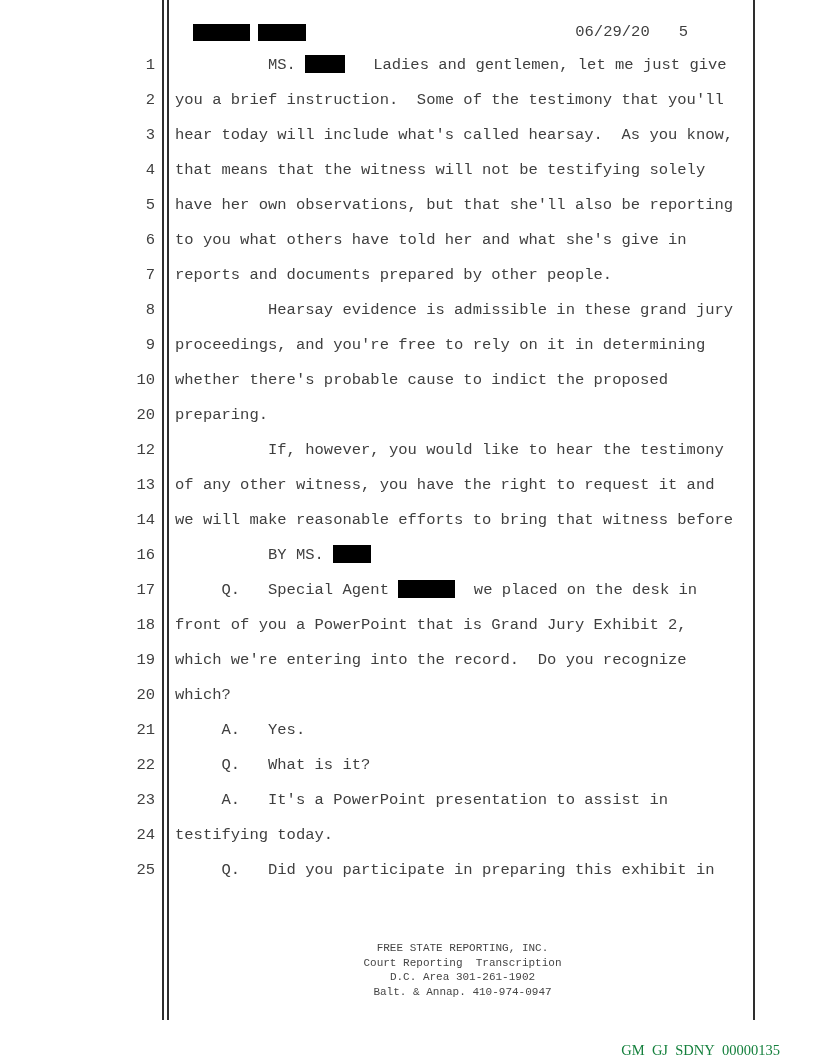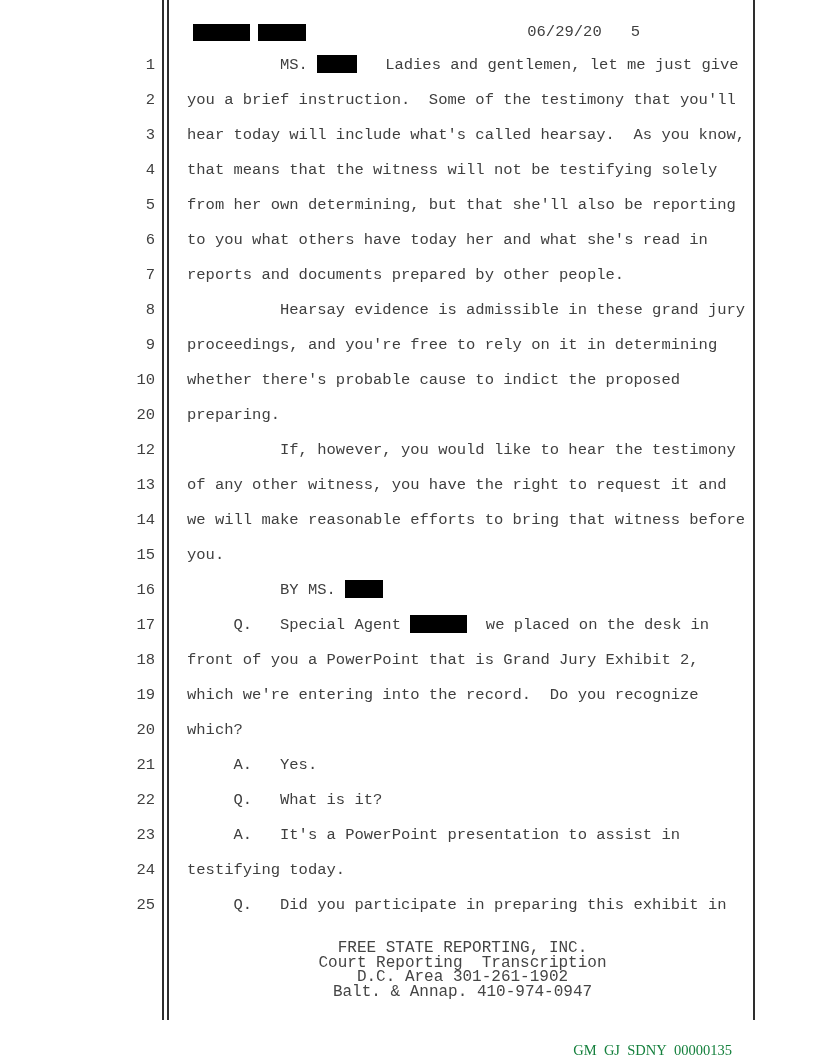--- a/index.html
+++ b/index.html
@@ -4,20 +4,21 @@
 <style>
   html, body { margin: 0; padding: 0; background: #ffffff; }
   .page {
     position: relative;
     width: 756px;
     height: 1056px;
     background: #ffffff;
     font-family: "Liberation Mono", monospace;
     color: #3f3f3f;
     overflow: hidden;
+    padding-left: 48px;
   }
   .rule-left {
     position: absolute;
     left: 162px;
     top: 0;
     height: 1020px;
     width: 3px;
     border-left: 2px solid #2e2e2e;
     border-right: 2px solid #2e2e2e;
   }
@@ -40,35 +41,35 @@
     font-size: 15.5px;
     line-height: 17px;
   }
   .header-redactions { display: flex; gap: 8px; margin-left: 6px; }
   .redact-block { height: 17px; background: #000; }
   .header-right { white-space: pre; padding-right: 55px; }
   .header-right .page-num { margin-left: 29px; }
   .lines { position: absolute; left: 0; top: 48px; width: 755px; }
   .line { height: 35px; display: flex; font-size: 15.5px; line-height: 35px; }
   .num { width: 155px; text-align: right; flex: none; }
-  .text { margin-left: 32px; white-space: pre; }
+  .text { margin-left: 20px; white-space: pre; }
   .redact {
     display: inline-block;
     height: 18px;
     background: #000;
     vertical-align: middle;
     margin-bottom: 2px;
   }
   .footer {
     position: absolute;
     left: 170px;
     width: 585px;
     top: 941px;
     text-align: center;
-    font-size: 16px;
+    font-size: 11px;
     line-height: 14.6px;
     color: #454545;
   }
   .footer div { white-space: pre; }
   .bates {
     position: absolute;
     right: 24px;
     top: 1042px;
     font-family: "Liberation Serif", serif;
     font-size: 14.5px;
@@ -102,25 +103,25 @@
       <div class="line">
         <span class="num">3</span>
         <span class="text">hear today will include what's called hearsay.  As you know,</span>
       </div>
       <div class="line">
         <span class="num">4</span>
         <span class="text">that means that the witness will not be testifying solely</span>
       </div>
       <div class="line">
         <span class="num">5</span>
-        <span class="text">from her own determining, but that she'll also be reporting</span>
+        <span class="text">have her own observations, but that she'll also be reporting</span>
       </div>
       <div class="line">
         <span class="num">6</span>
-        <span class="text">to you what others have today her and what she's read in</span>
+        <span class="text">to you what others have told her and what she's give in</span>
       </div>
       <div class="line">
         <span class="num">7</span>
         <span class="text">reports and documents prepared by other people.</span>
       </div>
       <div class="line">
         <span class="num">8</span>
         <span class="text">          Hearsay evidence is admissible in these grand jury</span>
       </div>
       <div class="line">
@@ -139,24 +140,20 @@
         <span class="num">12</span>
         <span class="text">          If, however, you would like to hear the testimony</span>
       </div>
       <div class="line">
         <span class="num">13</span>
         <span class="text">of any other witness, you have the right to request it and</span>
       </div>
       <div class="line">
         <span class="num">14</span>
         <span class="text">we will make reasonable efforts to bring that witness before</span>
-      </div>
-      <div class="line">
-        <span class="num">15</span>
-        <span class="text">you.</span>
       </div>
       <div class="line">
         <span class="num">16</span>
         <span class="text">          BY MS. <span class="redact" style="width: 38px;"></span></span>
       </div>
       <div class="line">
         <span class="num">17</span>
         <span class="text">     Q.   Special Agent <span class="redact" style="width: 57px;"></span>  we placed on the desk in</span>
       </div>
       <div class="line">

